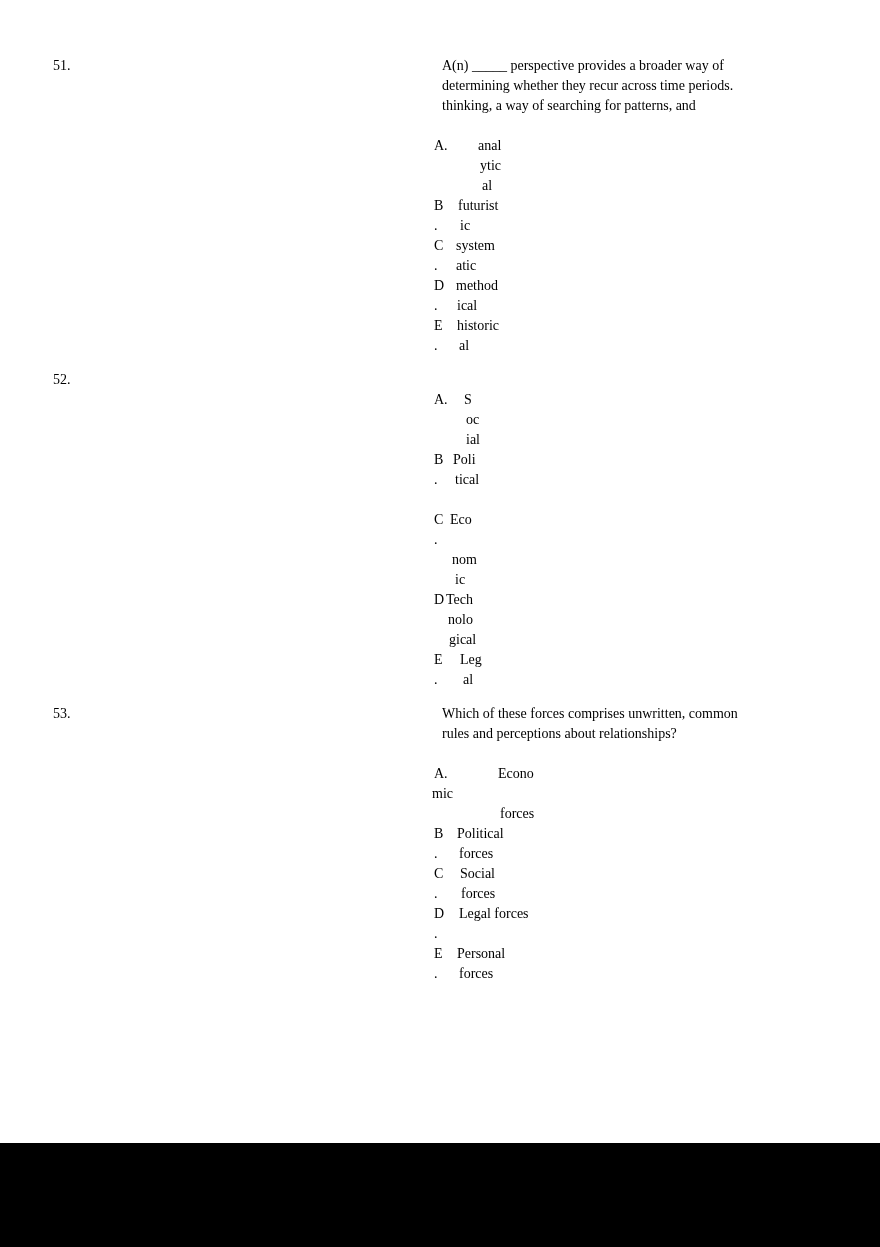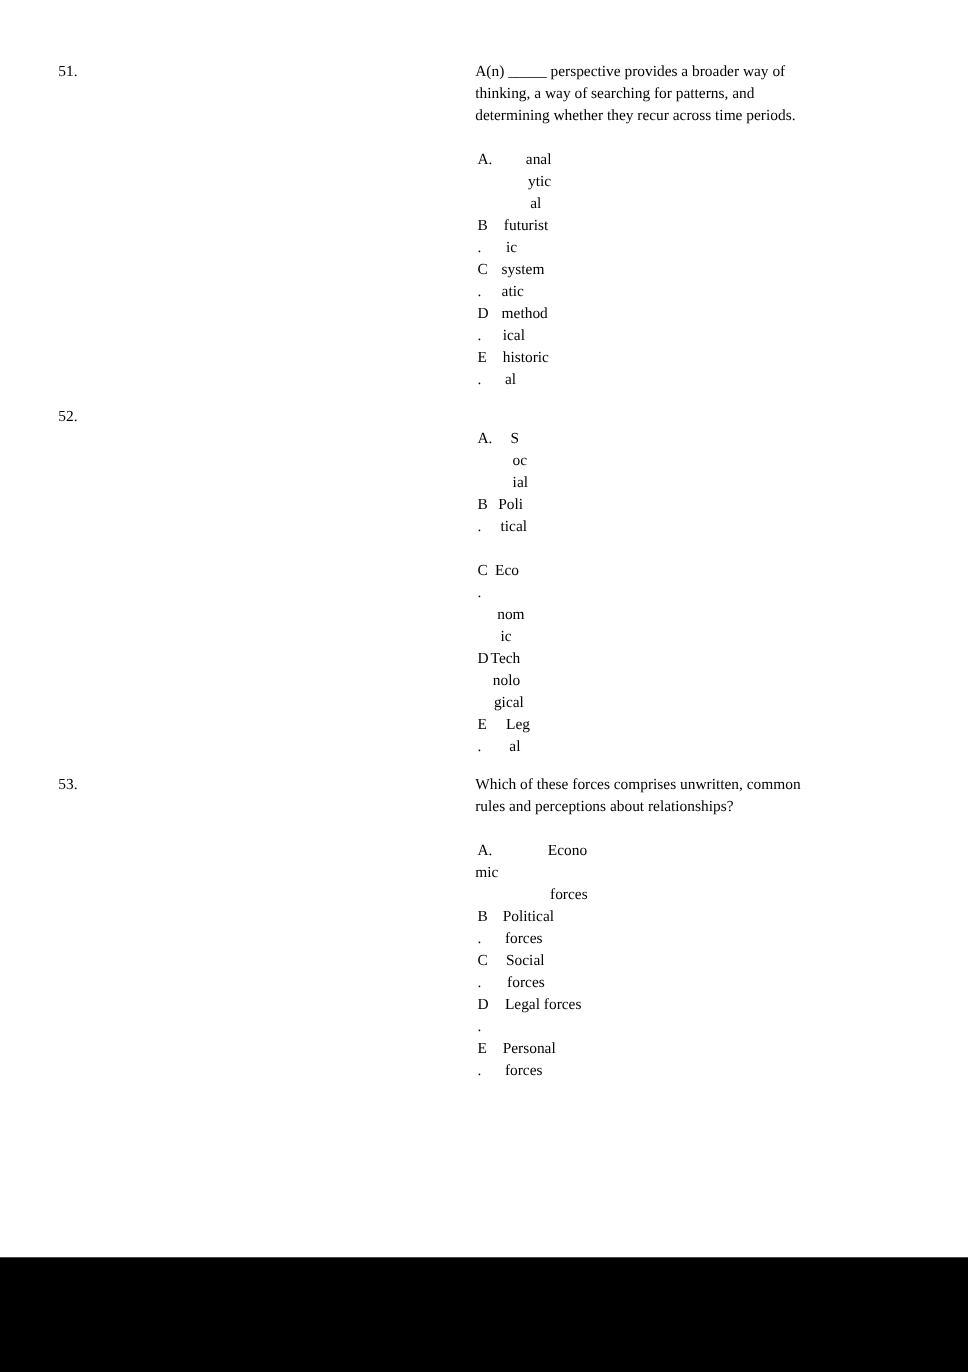--- a/index.html
+++ b/index.html
@@ -16,21 +16,21 @@
   }
   .content {
     position: absolute;
     top: 56px;
     left: 53px;
     width: 800px;
   }
   .question { display: flex; margin: 0 0 14px 0; }
   .q-num { flex: 0 0 379px; }
   .q-body { width: 410px; }
-  .prompt-line { white-space: nowrap; }
+  .prompt-line { white-space: nowrap; margin-left: 10px; }
   .blank-line { height: 20px; }
   .opt-row { position: relative; min-height: 20px; }
   .opt-letter { position: absolute; left: 2px; top: 0; }
   .opt-text { display: inline-block; white-space: nowrap; }
   .bottom-bar {
     position: absolute;
     left: 0;
     bottom: 0;
     width: 100%;
     height: 104px;
@@ -40,22 +40,22 @@
 </head>
 <body>
 
 <div class="page">
   <div class="content" id="questions">
       <section class="question">
         <div class="q-num">51.</div>
         <div class="q-body">
           <div class="prompt">
             <div class="prompt-line">A(n) _____ perspective provides a broader way of</div>
+            <div class="prompt-line">determining whether they recur across time periods.</div>
             <div class="prompt-line">thinking, a way of searching for patterns, and</div>
-            <div class="prompt-line">determining whether they recur across time periods.</div>
           </div>
           <div class="blank-line"></div>
           <div class="options">
             <div class="opt-row"><span class="opt-letter">A.</span><span class="opt-text" style="margin-left: 46px;">anal</span></div>
             <div class="opt-row"><span class="opt-letter"></span><span class="opt-text" style="margin-left: 48px;">ytic</span></div>
             <div class="opt-row"><span class="opt-letter"></span><span class="opt-text" style="margin-left: 50px;">al</span></div>
             <div class="opt-row"><span class="opt-letter">B</span><span class="opt-text" style="margin-left: 26px;">futurist</span></div>
             <div class="opt-row"><span class="opt-letter">.</span><span class="opt-text" style="margin-left: 28px;">ic</span></div>
             <div class="opt-row"><span class="opt-letter">C</span><span class="opt-text" style="margin-left: 24px;">system</span></div>
             <div class="opt-row"><span class="opt-letter">.</span><span class="opt-text" style="margin-left: 24px;">atic</span></div>

